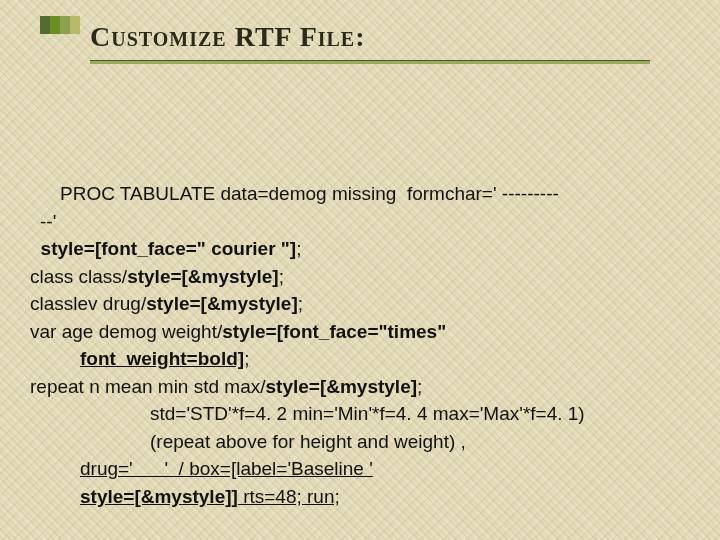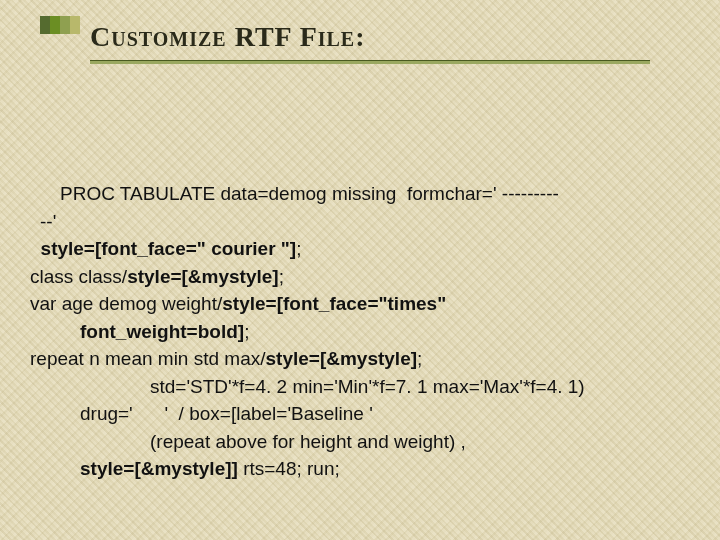--- a/index.html
+++ b/index.html
@@ -72,21 +72,21 @@
     top: 132px;
     right: 20px;
     color: #111;
     font-size: 19px;
     line-height: 1.45;
     margin-top: 48px;
   }
   .line { white-space: pre-wrap; }
   .ind1 { padding-left: 30px; }
   .ind2 { padding-left: 10px; }
-  .ind3 { padding-left: 50px; }
+  .ind3 { padding-left: 50px; text-decoration: underline; }
   .ind4 { padding-left: 120px; }
   .b { font-weight: 700; }
 </style>
 </head>
 <body>
 
 <div class="slide">
 
   <div class="accent">
     <span class="a1"></span>
@@ -98,22 +98,23 @@
   <div class="title-block">
     <div class="title">Customize RTF File:</div>
     <div class="underline"></div>
   </div>
 
   <div class="content">
     <div class="line ind1"><span>PROC TABULATE data=demog missing  formchar=' ---------</span></div>
     <div class="line ind2"><span>--'</span></div>
     <div class="line"><span class="b">  style=[font_face=" courier "]</span><span>;</span></div>
     <div class="line"><span>class class/</span><span class="b">style=[&amp;mystyle]</span><span>;</span></div>
+    <div class="line"><span>classlev drug/</span><span class="b">style=[&amp;mystyle]</span><span>;</span></div>
     <div class="line"><span>var age demog weight/</span><span class="b">style=[font_face="times"</span></div>
     <div class="line ind3"><span class="b">font_weight=bold]</span><span>;</span></div>
     <div class="line"><span>repeat n mean min std max/</span><span class="b">style=[&amp;mystyle]</span><span>;</span></div>
-    <div class="line ind4"><span>std='STD'*f=4. 2 min='Min'*f=7. 1 max='Max'*f=4. 1)</span></div>
+    <div class="line ind4"><span>std='STD'*f=4. 2 min='Min'*f=4. 4 max='Max'*f=4. 1)</span></div>
+    <div class="line ind4"><span>(repeat above for height and weight) ,</span></div>
     <div class="line ind3"><span>drug='      '  / box=[label='Baseline '</span></div>
-    <div class="line ind4"><span>(repeat above for height and weight) ,</span></div>
     <div class="line ind3"><span class="b">style=[&amp;mystyle]]</span><span> rts=48; run;</span></div>
   </div>
 
 </div>
 
 </body></html>

